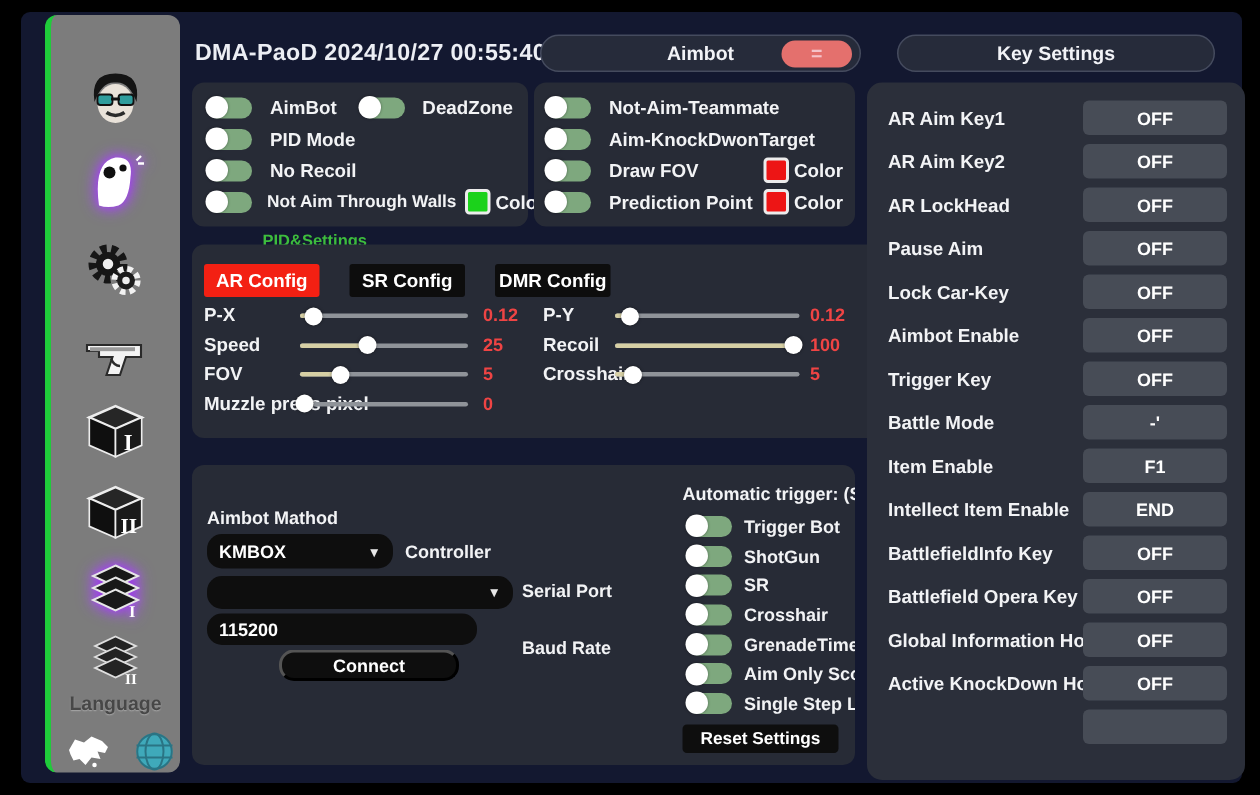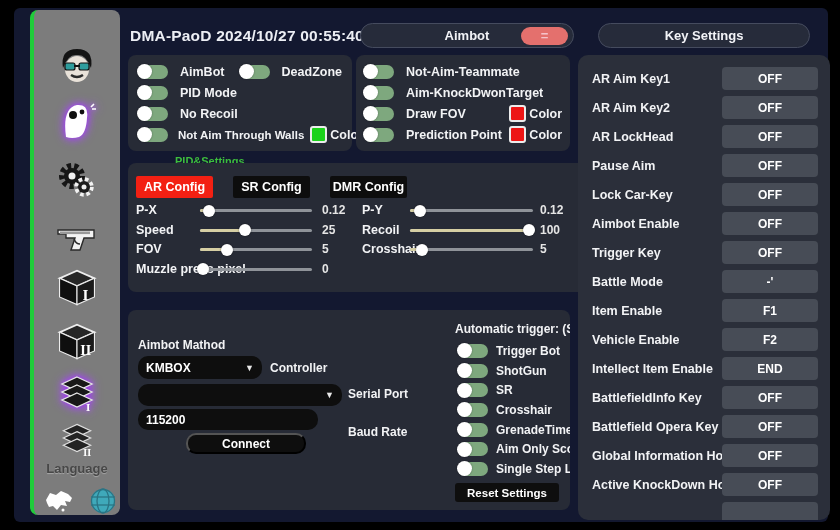--- a/index.html
+++ b/index.html
@@ -56,21 +56,21 @@
   .sl-left{left:8px;width:212px;}
   .sl-right{left:234px;width:200px;text-decoration:underline;}
   .srow{position:relative;height:19.5px;}
   .slabel{position:absolute;left:0;top:2px;font-size:12.5px;font-weight:bold;color:#f2f3f5;white-space:nowrap;z-index:1;}
   .strack{position:absolute;top:8px;height:3px;background:#8f9399;border-radius:2px;z-index:2;cursor:pointer;}
   .sl-left .strack{left:64px;width:112px;}
   .sl-right .strack{left:48px;width:123px;}
   .sl-fill{position:absolute;left:0;top:0;height:3px;background:#d6cfa4;border-radius:2px;}
   .sl-knob{position:absolute;top:-4.5px;width:12px;height:12px;border-radius:50%;background:#fff;z-index:3;
            box-shadow:0 0 2px rgba(0,0,0,.5);}
-  .sval{position:absolute;top:2px;font-size:12px;font-weight:bold;color:#e5e5e5;}
+  .sval{position:absolute;top:2px;font-size:12px;font-weight:bold;color:#ef4444;}
   .sl-left .sval{left:186px;}
   .sl-right .sval{left:178px;}
 
   
   .auto-header{position:absolute;left:327px;top:12px;font-size:12px;font-weight:bold;color:#f2f3f5;white-space:nowrap;}
   .form-label{position:absolute;font-size:12px;font-weight:bold;color:#f2f3f5;white-space:nowrap;}
   .blk{position:absolute;background:#0e0e0e;border-radius:10px;display:flex;align-items:center;
        color:#fff;font-size:12px;font-weight:bold;box-sizing:border-box;cursor:pointer;}
   .caret{margin-left:auto;font-size:9px;color:#e8e8e8;}
   .trigs{position:absolute;left:330px;top:31px;}
@@ -413,24 +413,20 @@
     <div class="key-row">
       <span class="key-label">Battle Mode</span>
       <button class="key-btn">-'</button>
     </div>
 
     <div class="key-row">
       <span class="key-label">Item Enable</span>
       <button class="key-btn">F1</button>
     </div>
 
-    <div class="key-row">
-      <span class="key-label">Vehicle Enable</span>
-      <button class="key-btn">F2</button>
-    </div>
 
     <div class="key-row">
       <span class="key-label">Intellect Item Enable</span>
       <button class="key-btn">END</button>
     </div>
 
     <div class="key-row">
       <span class="key-label">BattlefieldInfo Key</span>
       <button class="key-btn">OFF</button>
     </div>

